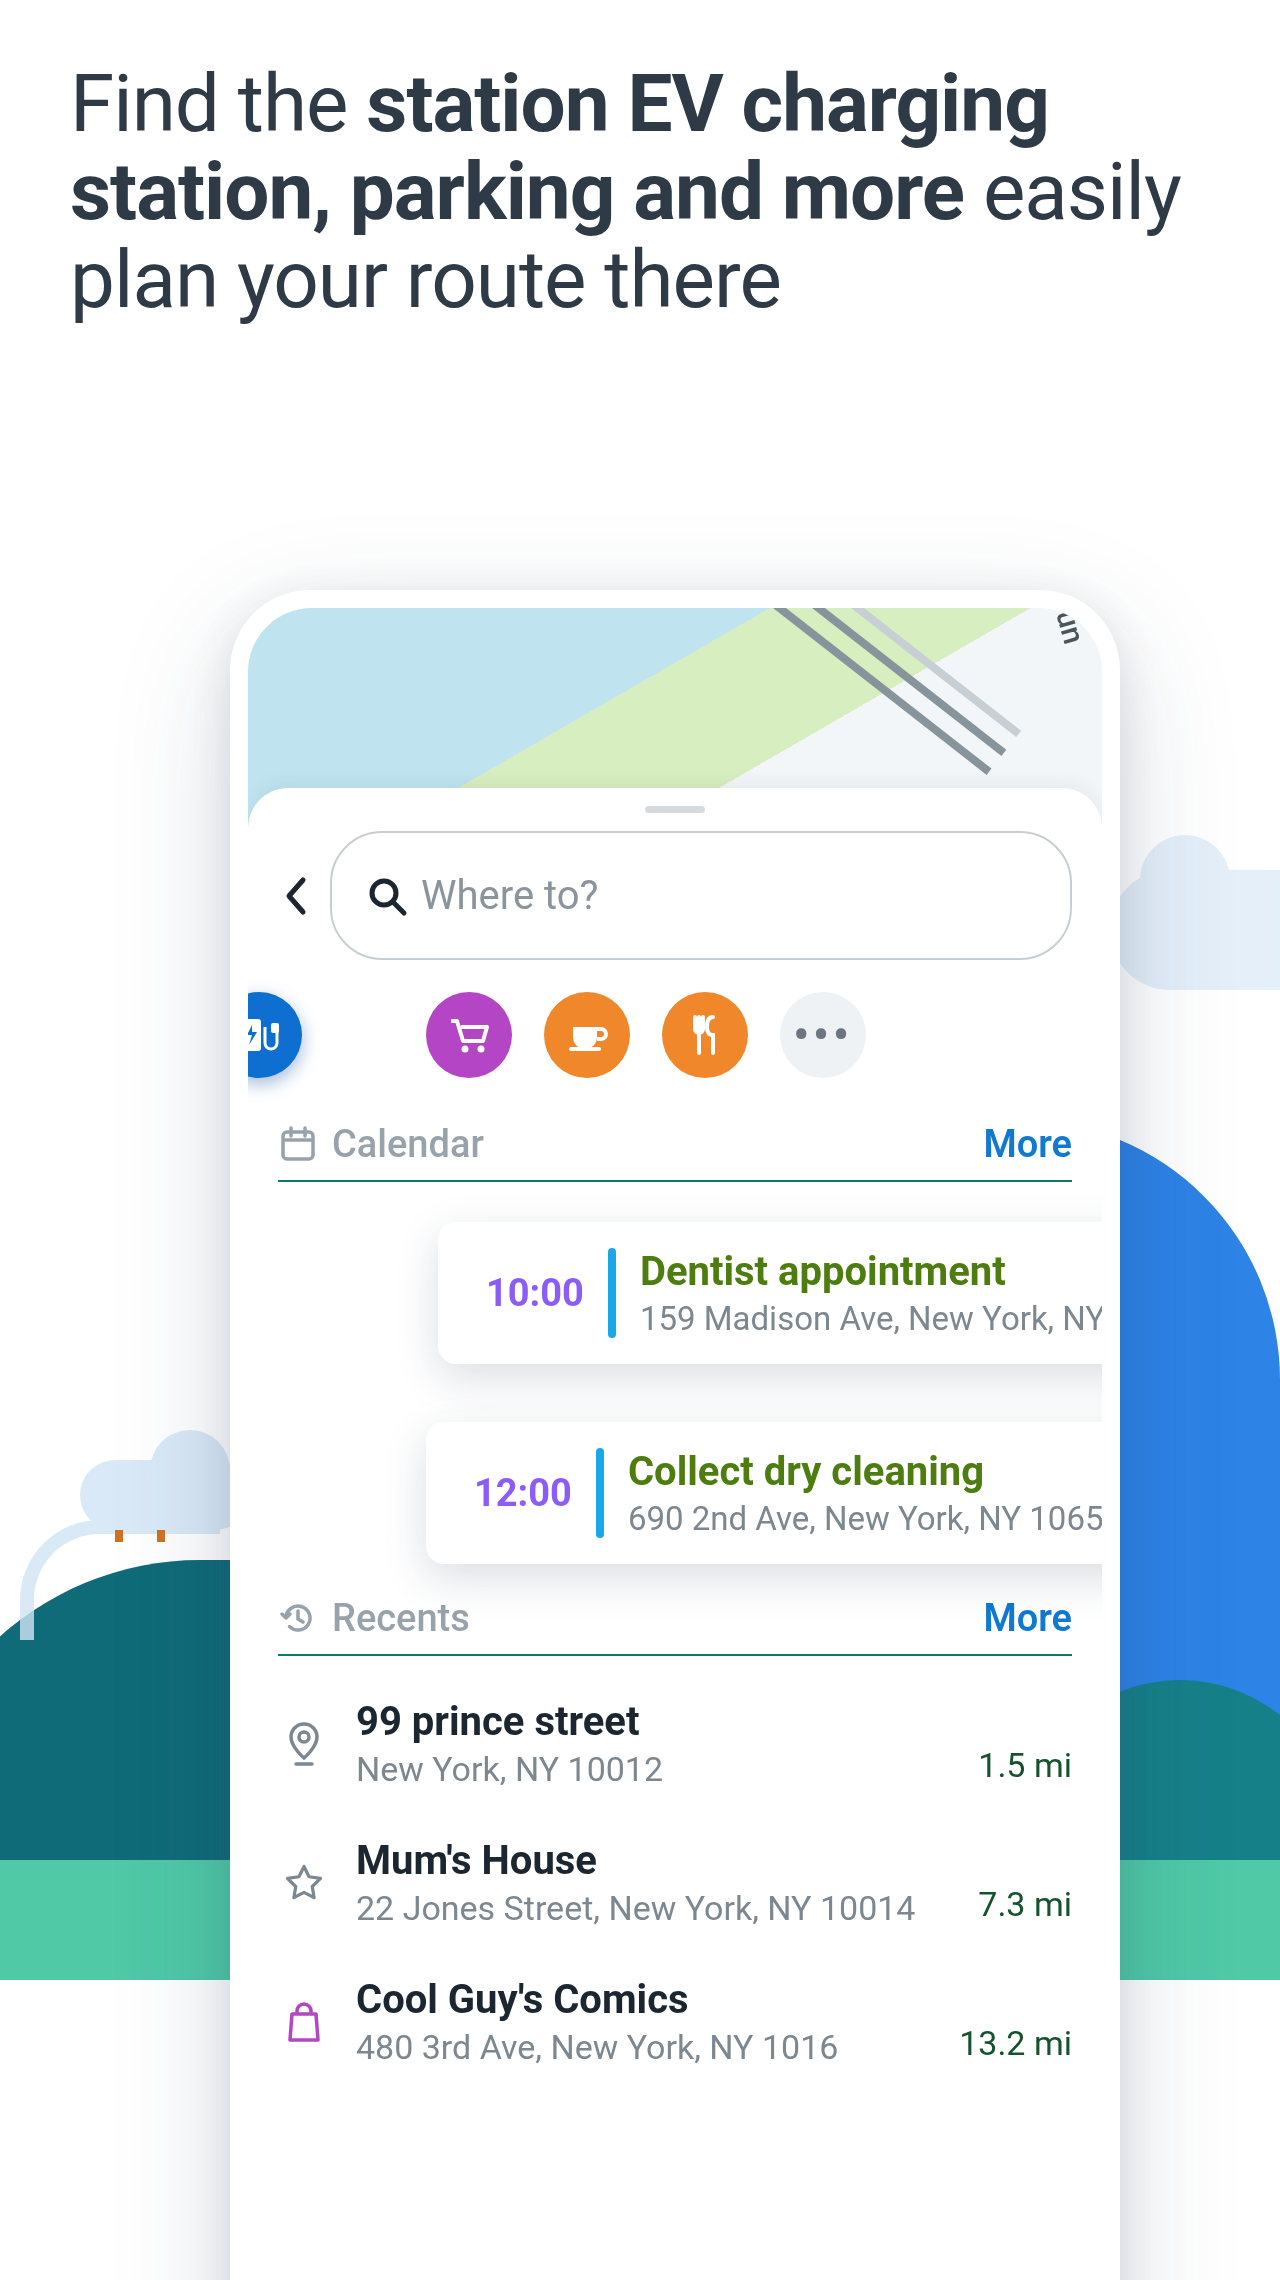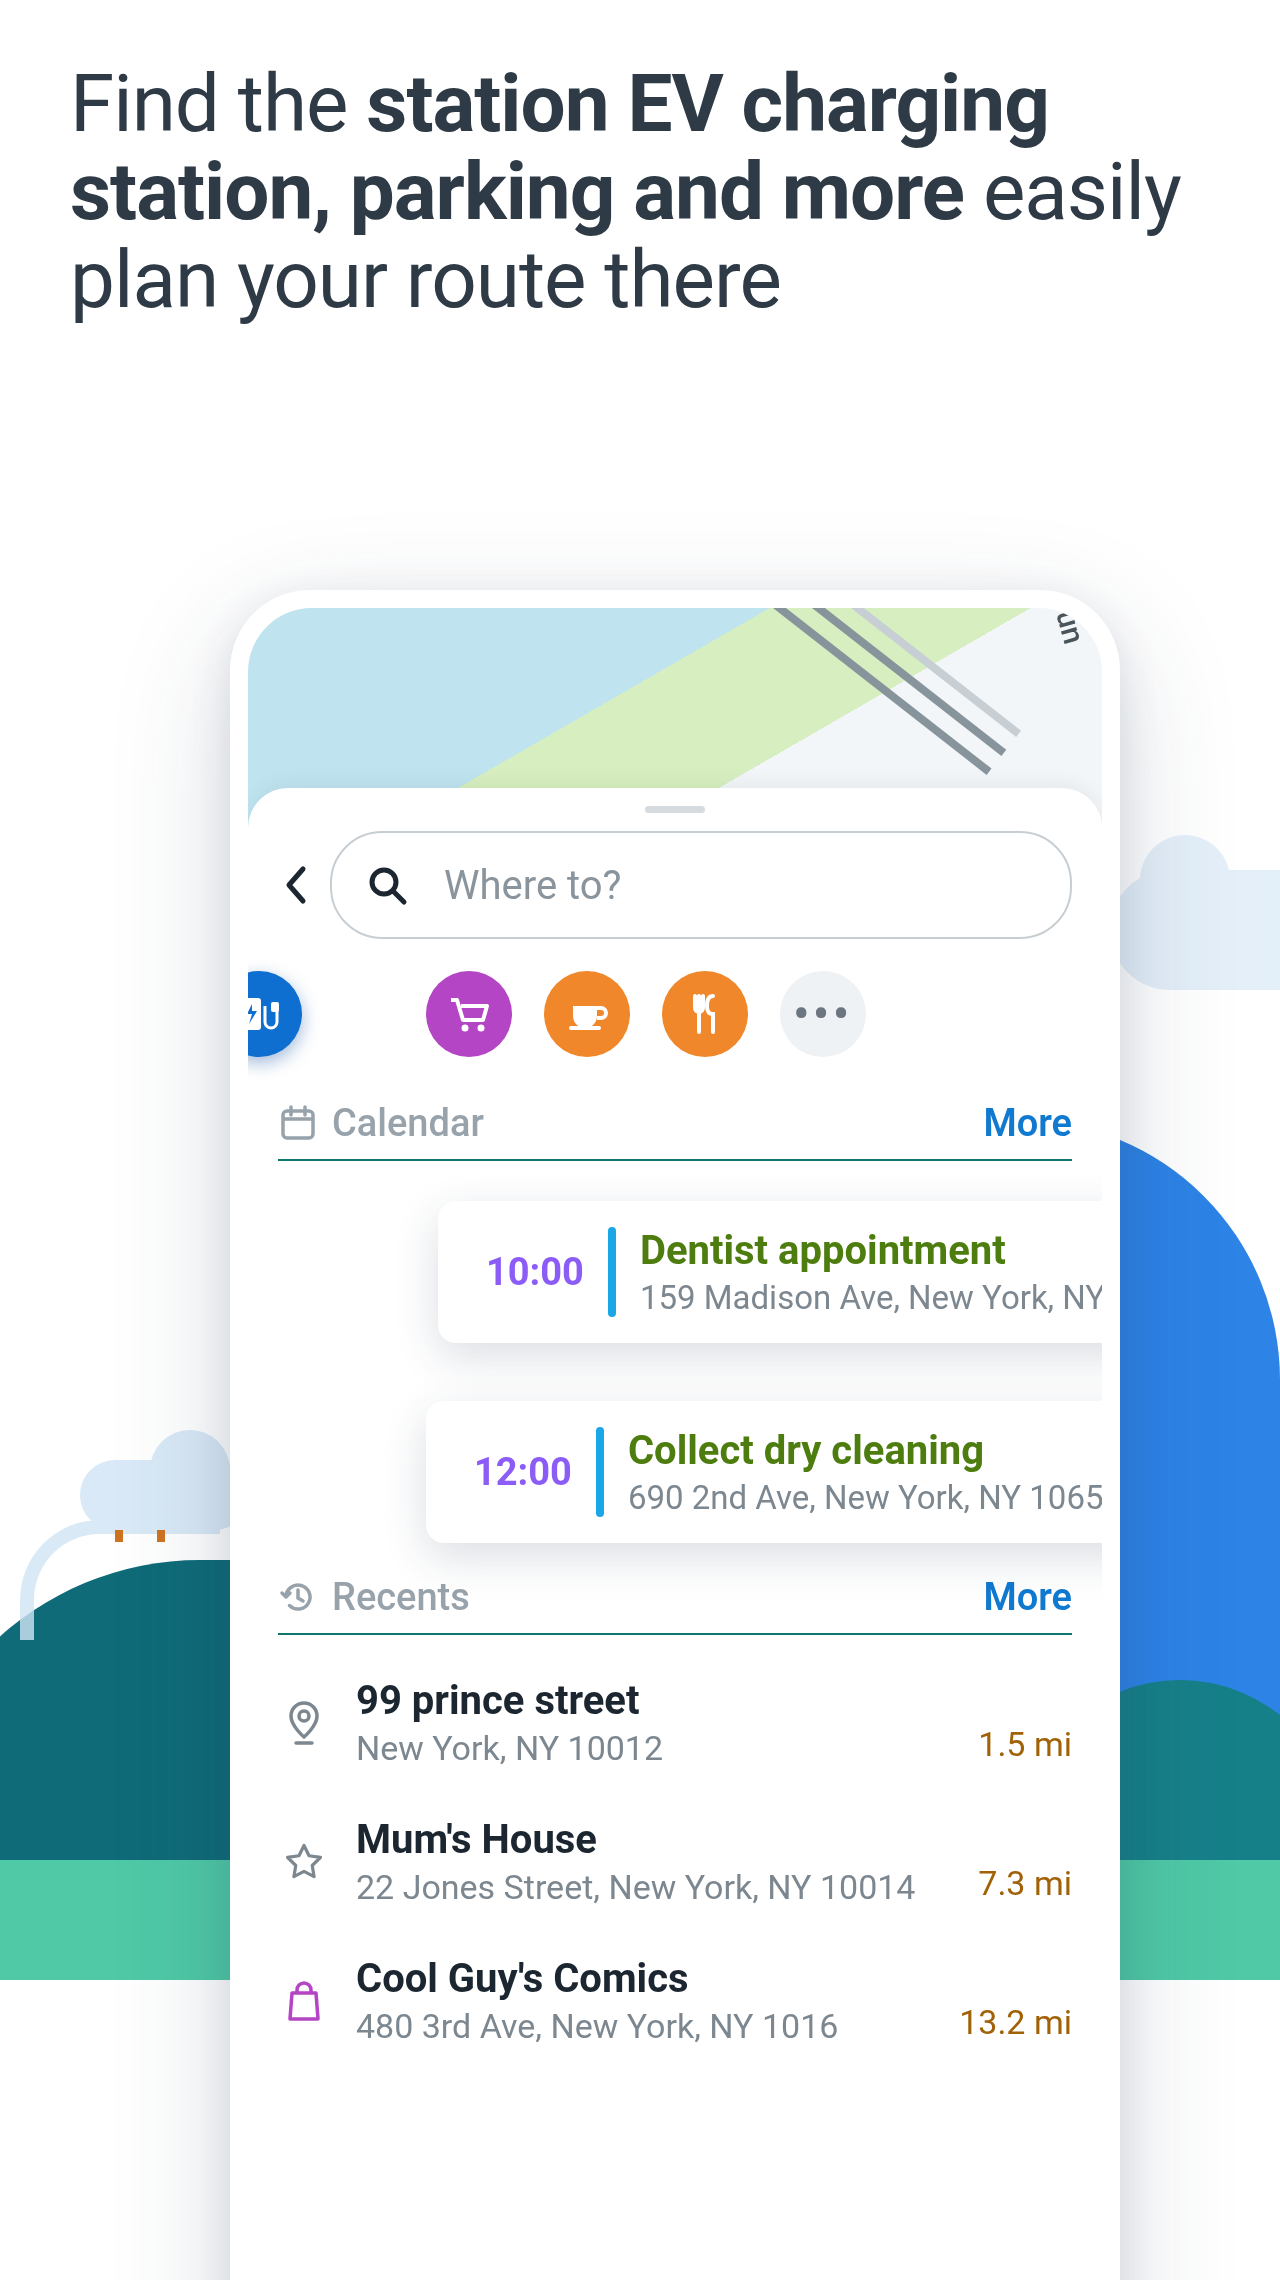--- a/index.html
+++ b/index.html
@@ -44,21 +44,21 @@
       linear-gradient(150deg,#bfe4f0 0 40%,#d7efc0 40% 60%, #f2f6f8 60% 100%);
   }
   .map-line { position:absolute; top:30px; right:60px; width:360px; height:8px; background:#88949b; transform:rotate(38deg); box-shadow: 0 24px 0 #88949b, 0 -24px 0 #c7cfd4; }
   .map-label { position:absolute; top:30px; right:10px; font-size:30px; color:#4a545b; transform:rotate(74deg); transform-origin:right top; font-weight:500; }
 
   .sheet { position:absolute; left:0; right:0; top:180px; bottom:0; background:#fff; border-radius:40px 40px 0 0; box-shadow:0 -6px 18px rgba(0,0,0,0.05); padding-top:18px; }
   .grabber { width:60px; height:7px; background:#d6dbdf; border-radius:4px; margin:0 auto 18px; }
 
   .search-row { display:flex; align-items:center; gap:18px; padding:0 30px 26px; }
   .back-btn { width:34px; height:34px; display:flex; align-items:center; justify-content:center; color:#1c2630; cursor:pointer; }
-  .search-field { flex:1; height:108px; border:2px solid #c7ced3; border-radius:52px; display:flex; align-items:center; gap:36px; padding:0 34px; color:#6c7680; font-size:40px; cursor:text; }
+  .search-field { flex:1; height:129px; border:2px solid #c7ced3; border-radius:52px; display:flex; align-items:center; gap:13px; padding:0 34px; color:#6c7680; font-size:40px; cursor:text; }
   .search-field svg { flex:none; }
   .search-placeholder { color:#8a949c; }
 
   .cat-row { display:flex; align-items:center; gap:32px; padding:6px 30px 30px; position:relative; }
   .cat { width:86px; height:86px; border-radius:50%; display:flex; align-items:center; justify-content:center; color:#fff; cursor:pointer; flex:none; }
   .cat svg { width:48px; height:48px; }
   .cat-more { background:#eef2f5; color:#6c7680; font-size:44px; font-weight:700; letter-spacing:4px; }
   .cat-ev { background:#0f6fd1; position:absolute; left:-32px; top:6px; box-shadow:0 6px 18px rgba(20,80,160,0.4); }
   .cat-shop { background:#b445c4; }
   .cat-coffee { background:#f0872a; }
@@ -80,21 +80,21 @@
   .cal2 { left:148px; top:240px; width:790px; }
 
   .recents-list { padding-top:18px; }
   .recent-row { display:flex; align-items:center; gap:26px; padding:24px 0; cursor:pointer; }
   .recent-row .icon { width:52px; display:flex; justify-content:center; color:#7c8790; }
   .recent-row .icon.orange { color:#f0872a; }
   .recent-row .icon.purple { color:#b445c4; }
   .recent-row .text { flex:1; }
   .recent-row .name { color:#1c2630; font-size:40px; font-weight:700; }
   .recent-row .addr { color:#7c8790; font-size:34px; margin-top:4px; }
-  .recent-row .dist { color:#a16207; font-size:34px; white-space:nowrap; align-self:flex-end; padding-bottom:4px; }
+  .recent-row .dist { color:#14532d; font-size:34px; white-space:nowrap; align-self:flex-end; padding-bottom:4px; }
 
   .spacer-left { width:116px; flex:none; }
 </style>
 </head>
 <body>
 
 <div class="stage">
 
   <div class="hill-blue1"></div>
   <div class="tree"></div>

